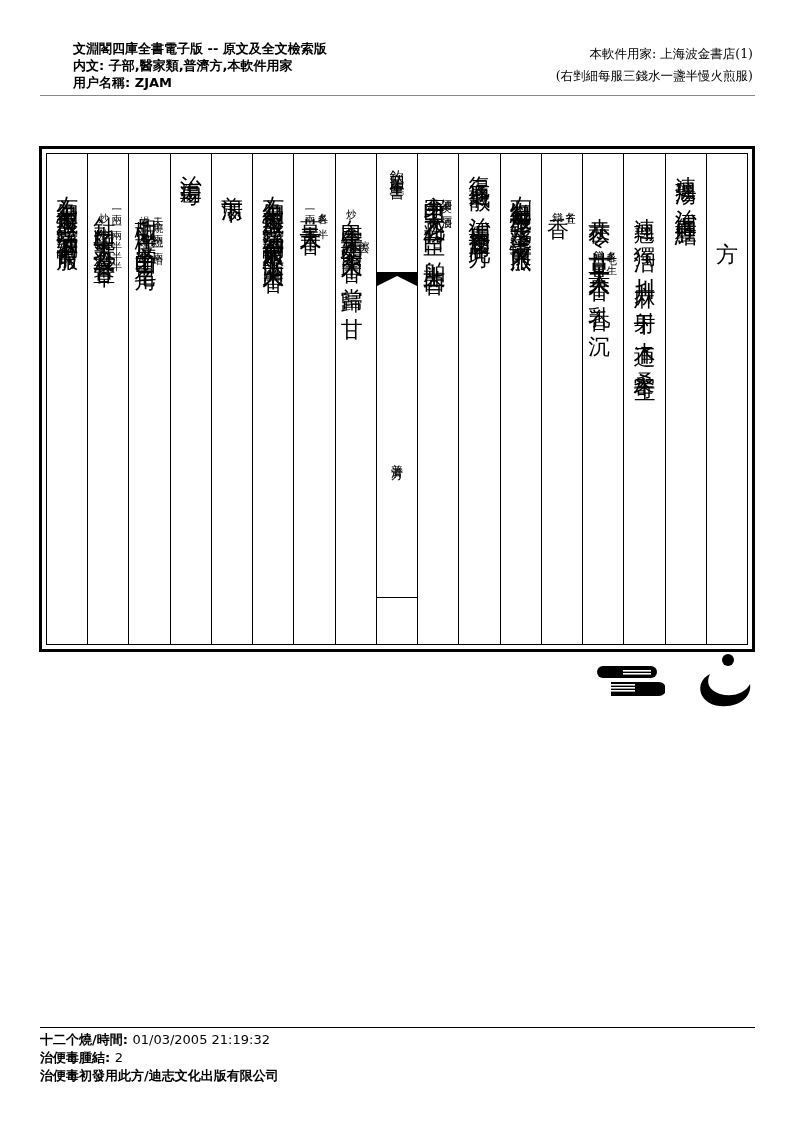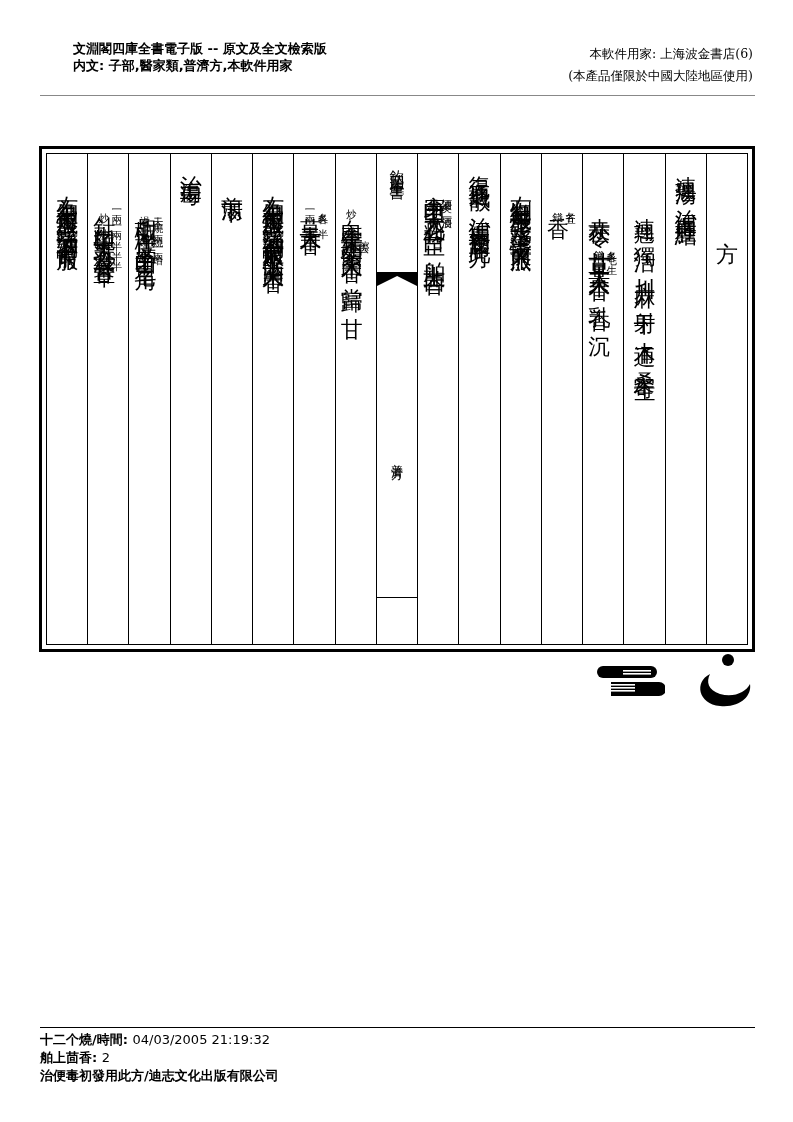--- a/index.html
+++ b/index.html
@@ -27,24 +27,25 @@
   .center-bot { position: absolute; left: 0; right: 0; bottom: 0; height: 46px; border-top: 1px solid #000; }
 
   .logo { position: absolute; }
 </style>
 </head>
 <body>
 
 <div class="hdr hdr-left">
   <div>文淵閣四庫全書電子版 -- 原文及全文檢索版</div>
   <div>内文: 子部,醫家類,普濟方,本軟件用家</div>
+  <div>用户名稱: ZJAM</div>
 </div>
 <div class="hdr hdr-right">
-  <div>本軟件用家: 上海波金書店(6)</div>
-  <div>(本產品僅限於中國大陸地區使用)</div>
+  <div>本軟件用家: 上海波金書店(1)</div>
+  <div>(右剉細每服三錢水一盞半慢火煎服)</div>
 </div>
 <div class="hdr-rule"></div>
 
 <div class="frame-outer">
   <div class="frame-inner" id="cols">
       <div class="col">
         <div class="vt" style="top: 70px;">方</div>
       </div>
       <div class="col">
         <div class="vt" style="top: 4px;">連翹湯<span class="gap"></span>治便毒腫結</div>
@@ -132,20 +133,20 @@
 <svg class="logo" style="left:690px;top:652px" width="66" height="60" viewBox="0 0 66 60">
   <circle cx="38" cy="8" r="6" fill="#000"></circle>
   <path d="M20 22 C4 30 8 52 30 54 C50 56 62 44 60 32 C56 40 44 46 30 42 C18 38 16 30 20 22Z" fill="#000"></path>
   <path d="M22 34 C30 40 44 40 52 34" stroke="#fff" stroke-width="1.2" fill="none"></path>
 </svg>
 
 <div class="ftr-rule"></div>
 <div class="ftr">
   <div>
     <span>十二个燒/時間:</span>
-    <span style="font-weight:normal">04/03/2005 21:19:32</span>
+    <span style="font-weight:normal">01/03/2005 21:19:32</span>
   </div>
   <div>
-    <span>舶上茴香:</span>
+    <span>治便毒腫結:</span>
     <span style="font-weight:normal">2</span>
   </div>
   <div>治便毒初發用此方/迪志文化出版有限公司</div>
 </div>
 
 </body></html>

